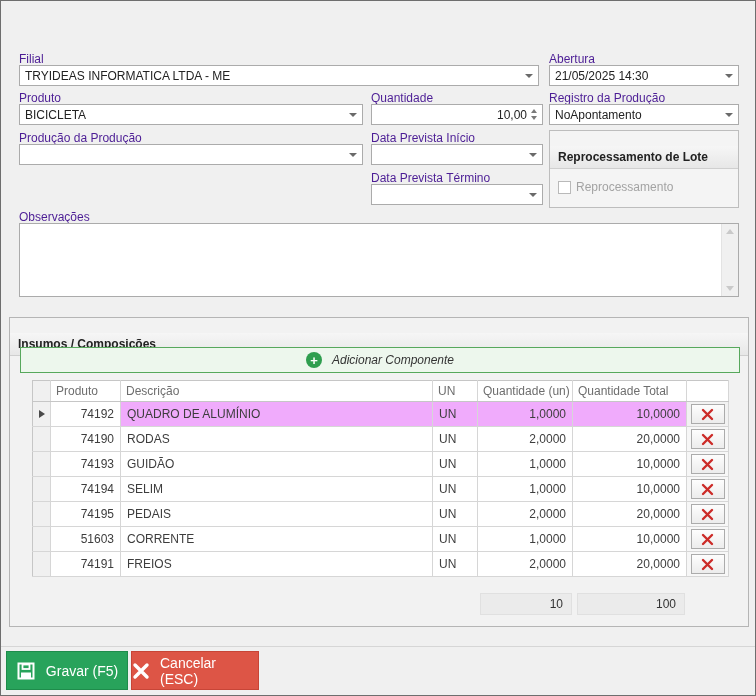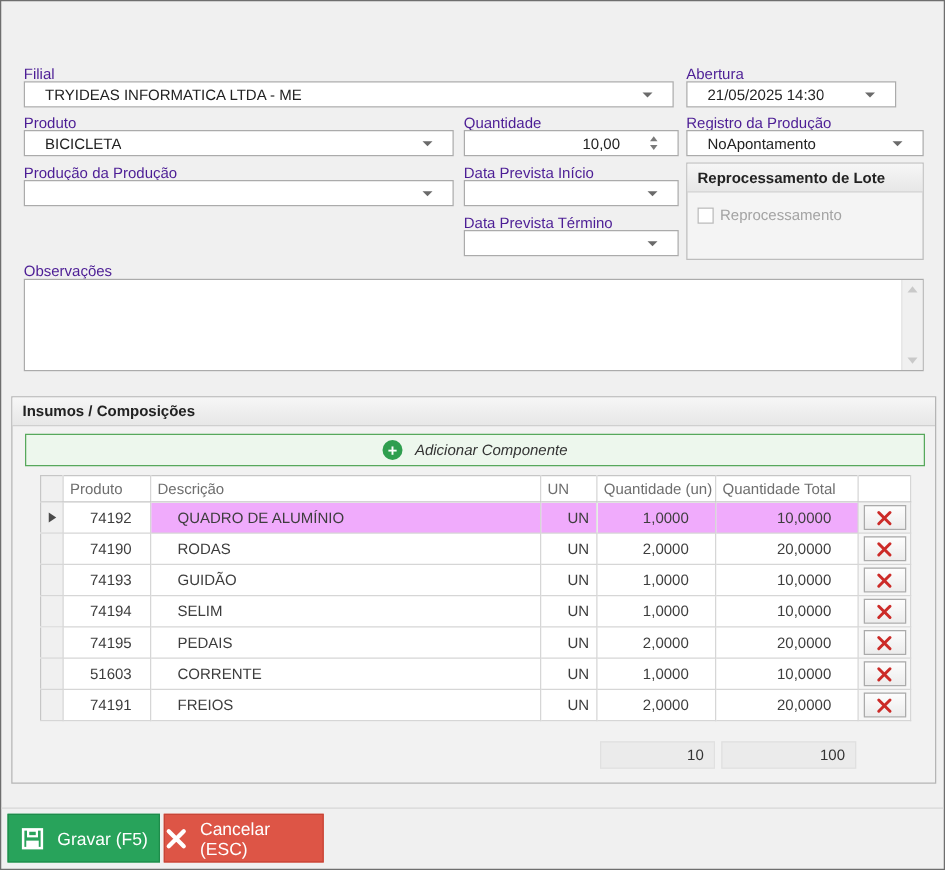--- a/index.html
+++ b/index.html
@@ -19,41 +19,41 @@
   .win-btns { margin-left:auto; display:flex; height:30px; }
   .win-btn { width:45px; height:30px; display:flex; align-items:center; justify-content:center; }
   .min-glyph { width:10px; height:1px; background:#bcbcbc; }
   .max-glyph { width:10px; height:10px; border:1px solid #1c1c1c; }
   .close-glyph { font-size:14px; color:#1c1c1c; line-height:1; }
   
   .lbl { position:absolute; font-size:12px; color:#4c1d95; white-space:nowrap; }
   .combo, .numeric, .txtwrap {
     position:absolute; height:21px; background:#fff;
     border:1px solid #ababab; display:flex; align-items:center;
-    font-size:12px; color:#222; padding:0 16px;gap:20px;
+    font-size:12px; color:#222; padding:0 5px;
   }
   .combo-text { overflow:hidden; white-space:nowrap; }
   .dd-arrow {
     margin-left:auto; width:0; height:0; flex:0 0 auto;
     border-left:4px solid transparent; border-right:4px solid transparent;
     border-top:4px solid #6a6a6a;
   }
   .numeric { justify-content:flex-end; }
   .numeric-value { margin-right:4px; }
   .spinner { display:flex; flex-direction:column; gap:3px; align-items:center; }
   .spin-up { width:0;height:0;border-left:3px solid transparent;border-right:3px solid transparent;border-bottom:4px solid #7a7a7a; }
   .spin-dn { width:0;height:0;border-left:3px solid transparent;border-right:3px solid transparent;border-top:4px solid #7a7a7a; }
   
   .groupbox {
     position:absolute; background:#f4f4f4; border:1px solid #bdbdbd;
   }
   .group-header {
     height:23px; background:linear-gradient(#f6f6f6,#e7e7e7);
     border-bottom:1px solid #cfcfcf; display:flex; align-items:center;
-    padding:0 8px; font-size:12px; font-weight:bold; color:#222;
+    padding:0 8px; font-size:12px; font-weight:bold; color:#222;margin-top:15px;
   }
   .chk-row { display:flex; align-items:center; margin:11px 0 0 8px; }
   .checkbox { width:13px; height:13px; background:#fff; border:1px solid #b9b9b9; flex:0 0 auto; }
   .chk-label { margin-left:5px; font-size:12px; color:#a3a3a3; }
   
   .obs-box {
     position:absolute; left:18px; top:222px; width:720px; height:74px;
     background:#fff; border:1px solid #ababab;
   }
   .obs-input {
@@ -86,21 +86,21 @@
     position:absolute; left:22px; top:62px; border-collapse:collapse;
     background:#fff; font-size:12px; table-layout:fixed; width:696px;
     border:1px solid #c6c6c6;
   }
   .grid th {
     height:21px; font-weight:400; color:#6e6e6e; text-align:left;
     padding:0 5px; border-bottom:1px solid #c6c6c6; border-right:1px solid #d6d6d6;
     background:#fff; overflow:hidden; white-space:nowrap;
   }
   .grid td {
-    height:24px; padding:0 21px; color:#3d3d3d; border-bottom:1px solid #d6d6d6;
+    height:24px; padding:0 6px; color:#3d3d3d; border-bottom:1px solid #d6d6d6;
     border-right:1px solid #d6d6d6; overflow:hidden; white-space:nowrap; background:#fff;
   }
   .grid .num { text-align:right; }
   .grid td.col-sel, .grid th.col-sel { background:#f0f0f0; padding:0; text-align:center; }
   .grid tr.selected td { background:#f0abfc; }
   .grid tr.selected td.col-sel { background:#f0f0f0; }
   .grid tr.selected td.col-produto { background:#fff; }
   .grid tr.selected td.col-del { background:#f2f2f2; }
   .row-arrow {
     display:inline-block; width:0; height:0;
@@ -132,21 +132,21 @@
 
 <div class="window">
 
 
   <span class="lbl" style="left:18px;top:51px">Filial</span>
   <div class="combo" style="left:18px;top:64px;width:520px">
     <span class="combo-text">TRYIDEAS INFORMATICA LTDA - ME</span>
     <span class="dd-arrow"></span>
   </div>
   <span class="lbl" style="left:548px;top:51px">Abertura</span>
-  <div class="combo" style="left:548px;top:64px;width:168px">
+  <div class="combo" style="left:548px;top:64px;width:190px">
     <span class="combo-text">21/05/2025 14:30</span>
     <span class="dd-arrow"></span>
   </div>
 
   <span class="lbl" style="left:18px;top:90px">Produto</span>
   <div class="combo" style="left:18px;top:103px;width:344px">
     <span class="combo-text">BICICLETA</span>
     <span class="dd-arrow"></span>
   </div>
   <span class="lbl" style="left:370px;top:90px">Quantidade</span>

